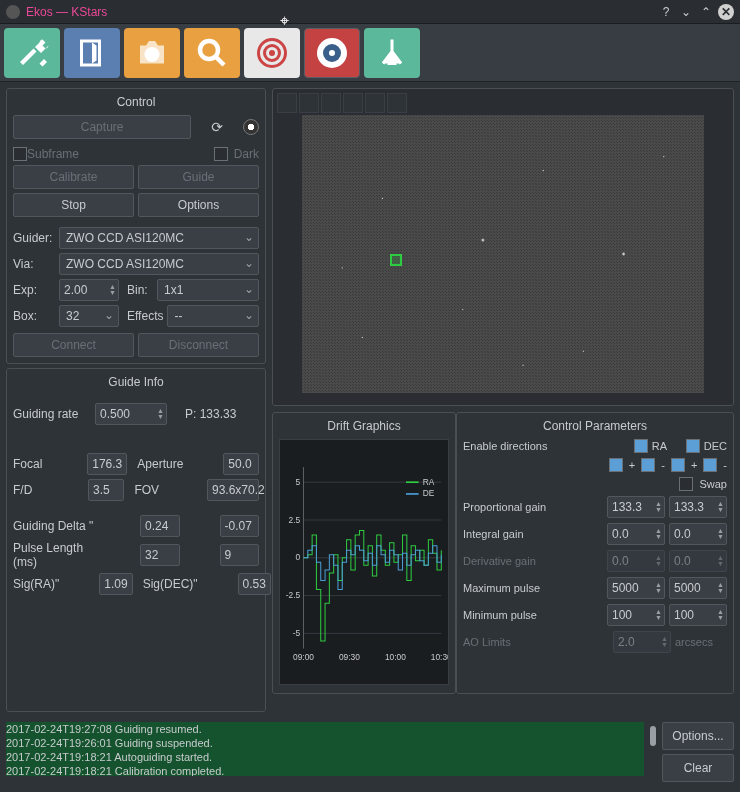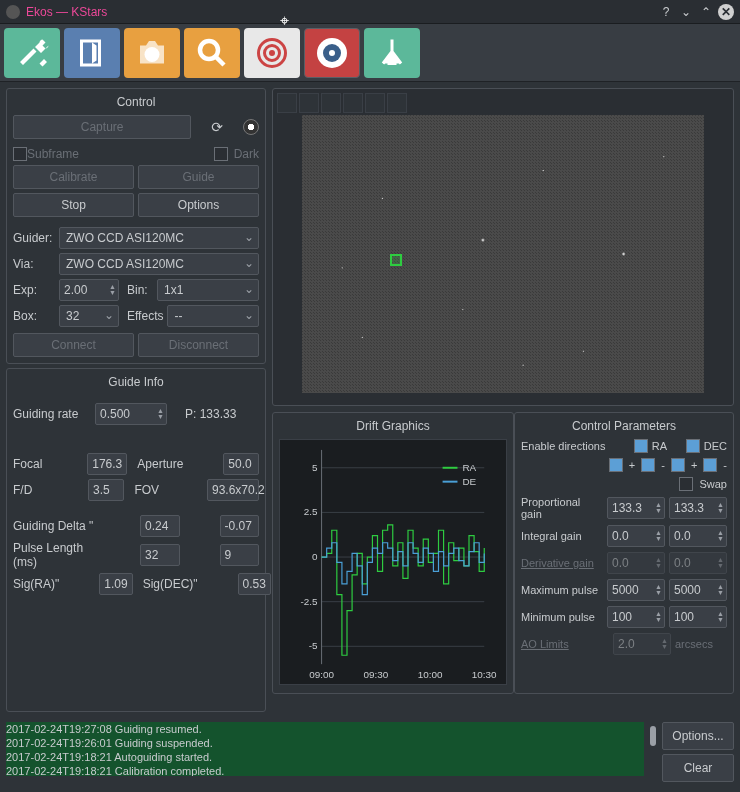--- a/index.html
+++ b/index.html
@@ -62,32 +62,32 @@
   radial-gradient(1px 1px at 90% 15%, #ddd, transparent),
   radial-gradient(1px 1px at 10% 55%, #ccc, transparent),
   radial-gradient(1px 1px at 55% 90%, #ddd, transparent),
   repeating-conic-gradient(from 0deg, #4a4a4a 0deg 1deg, #3a3a3a 1deg 2deg);
   background-size: 100% 100%, 100% 100%, 100% 100%, 100% 100%, 100% 100%, 100% 100%, 100% 100%, 100% 100%, 100% 100%, 100% 100%, 3px 3px;
 }
 .guide-star { position: absolute; left: 22%; top: 50%; width: 12px; height: 12px; border: 2px solid #2ecc40; background: rgba(46,204,64,0.2); }
 
 .bottom-row { display: flex; height: 282px; }
 .drift-panel { flex: 1; }
-.params-panel { width: 220px; }
+.params-panel { width: 278px; }
 
 .drift-chart { background: #1a1d20; height: 246px; position: relative; border: 1px solid #3a3f46; }
 .chart-svg { width: 100%; height: 100%; }
 .chart-text { fill: #c8cbce; font-size: 10px; }
 .axis-line { stroke: #6a6f76; stroke-width: 1; }
 .grid-line { stroke: #3a3f46; stroke-width: 1; }
 
 .param-row { display: flex; align-items: center; gap: 4px; margin-bottom: 5px; font-size: 11px; }
 .param-row > label { flex: 1; }
 .param-row .spin { width: 58px; }
-.param-row.disabled label { color: #6a6f76; text-decoration: underline; }
+.param-row.disabled label { color: #6a6f76; }
 
 .log-area { height: 62px; display: flex; padding: 4px 6px; gap: 6px; }
 .log-text { flex: 1; background: #14532d; font-size: 11px; color: #c8cbce; line-height: 14px; overflow: hidden; }
 .log-btns { display: flex; flex-direction: column; gap: 4px; width: 72px; }
 .log-btns .btn { padding: 6px 4px; }
 .log-scroll { width: 6px; background: #9a9fa6; border-radius: 3px; height: 20px; margin-top: 4px;}
 
 .cursor { position: absolute; left: 280px; top: 12px; font-size: 16px; color: #fff; pointer-events: none; z-index: 100; }
 </style>
 </head>

